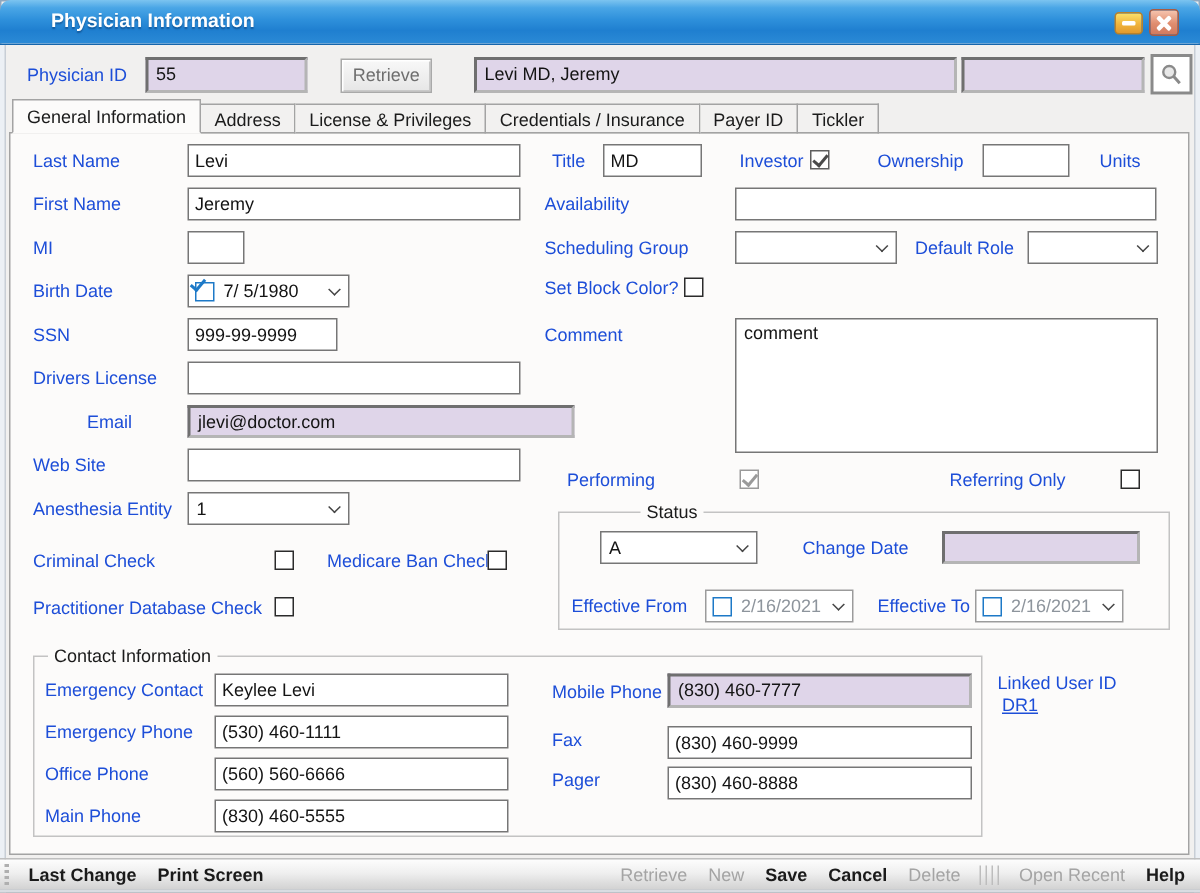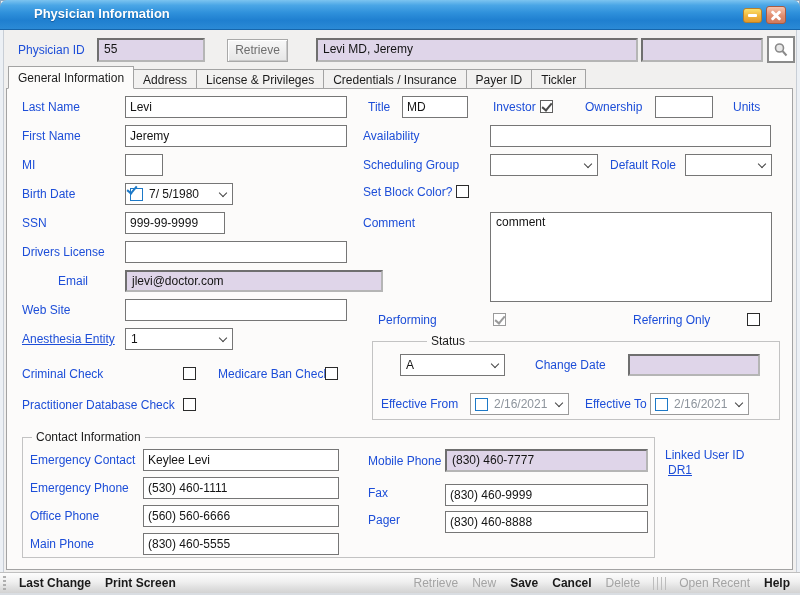--- a/index.html
+++ b/index.html
@@ -140,21 +140,21 @@
 
   <div class="lbl" style="left:22px; top:241px;">Drivers License</div>
   <input class="tin" style="left: 125px; top: 241px; width: 222px;">
 
   <div class="lbl" style="left:22px; top:270px;margin-left:36px;">Email</div>
   <div class="lav" style="left:125px; top:270px; width:258px; height:22px; line-height:18px;">jlevi@doctor.com</div>
 
   <div class="lbl" style="left:22px; top:299px;">Web Site</div>
   <input class="tin" style="left: 125px; top: 299px; width: 222px;">
 
-  <div class="lbl" style="left:22px; top:328px;text-decoration:underline;">Anesthesia Entity</div>
+  <div class="lbl" style="left:22px; top:328px;">Anesthesia Entity</div>
   <div class="dd" style="left:125px; top:328px; width:108px;">
     <span>1</span>
     <span class="chev"></span>
   </div>
 
   <div class="lbl" style="left:22px; top:363px;">Criminal Check</div>
   <span class="cbx" style="left:183px; top:367px;"></span>
   <div class="lbl" style="left:218px; top:363px;">Medicare Ban Check</div>
   <span class="cbx" style="left:325px; top:367px;"></span>
 

